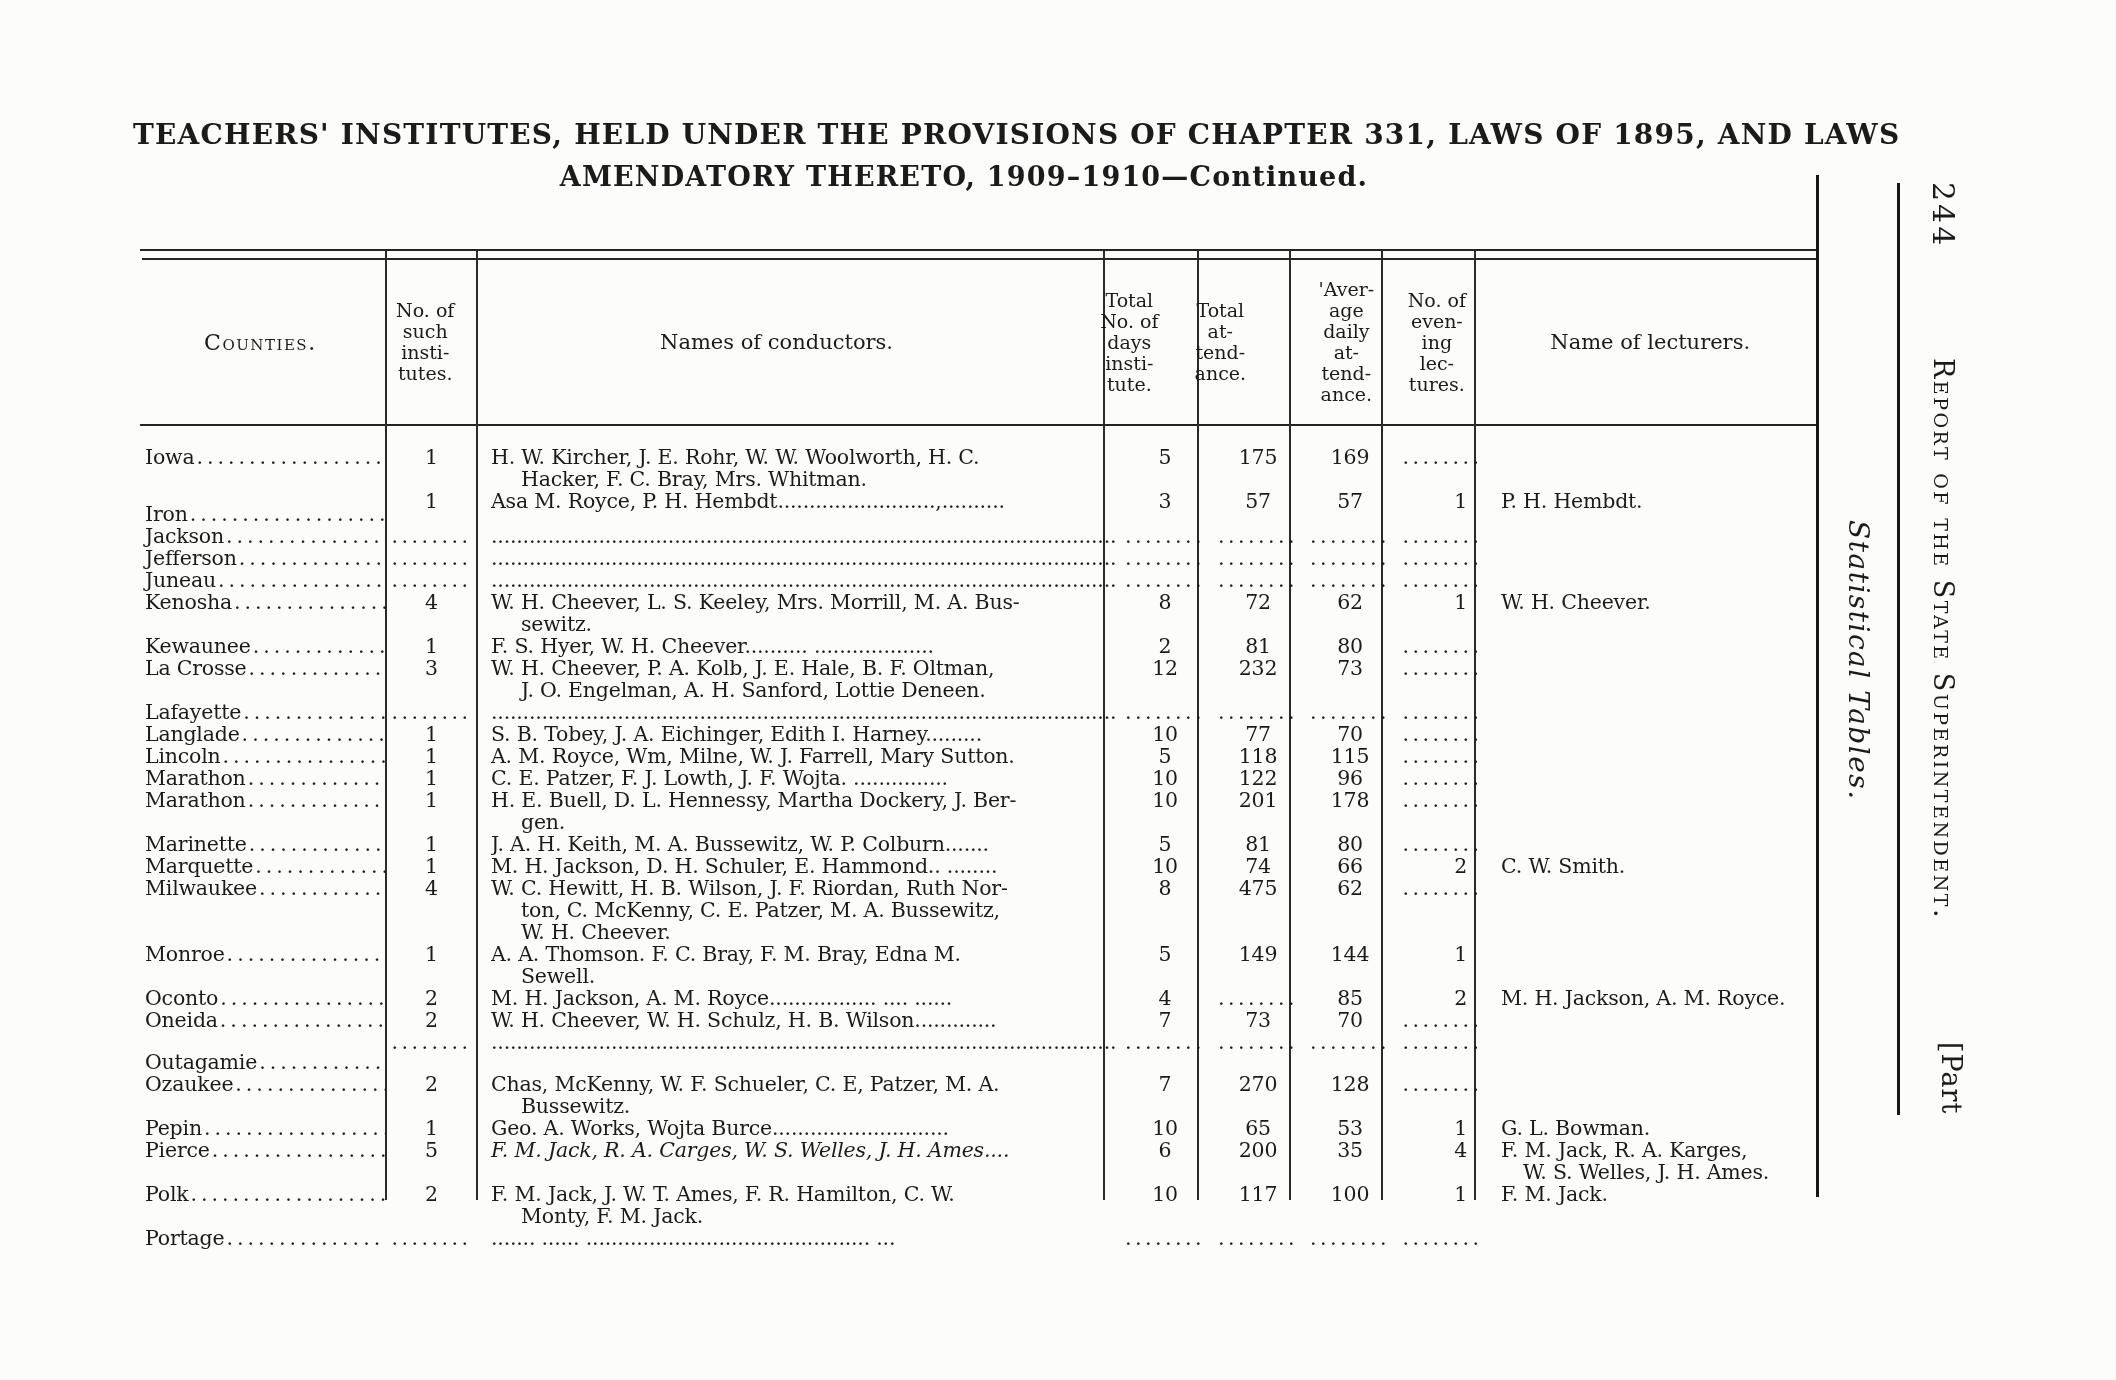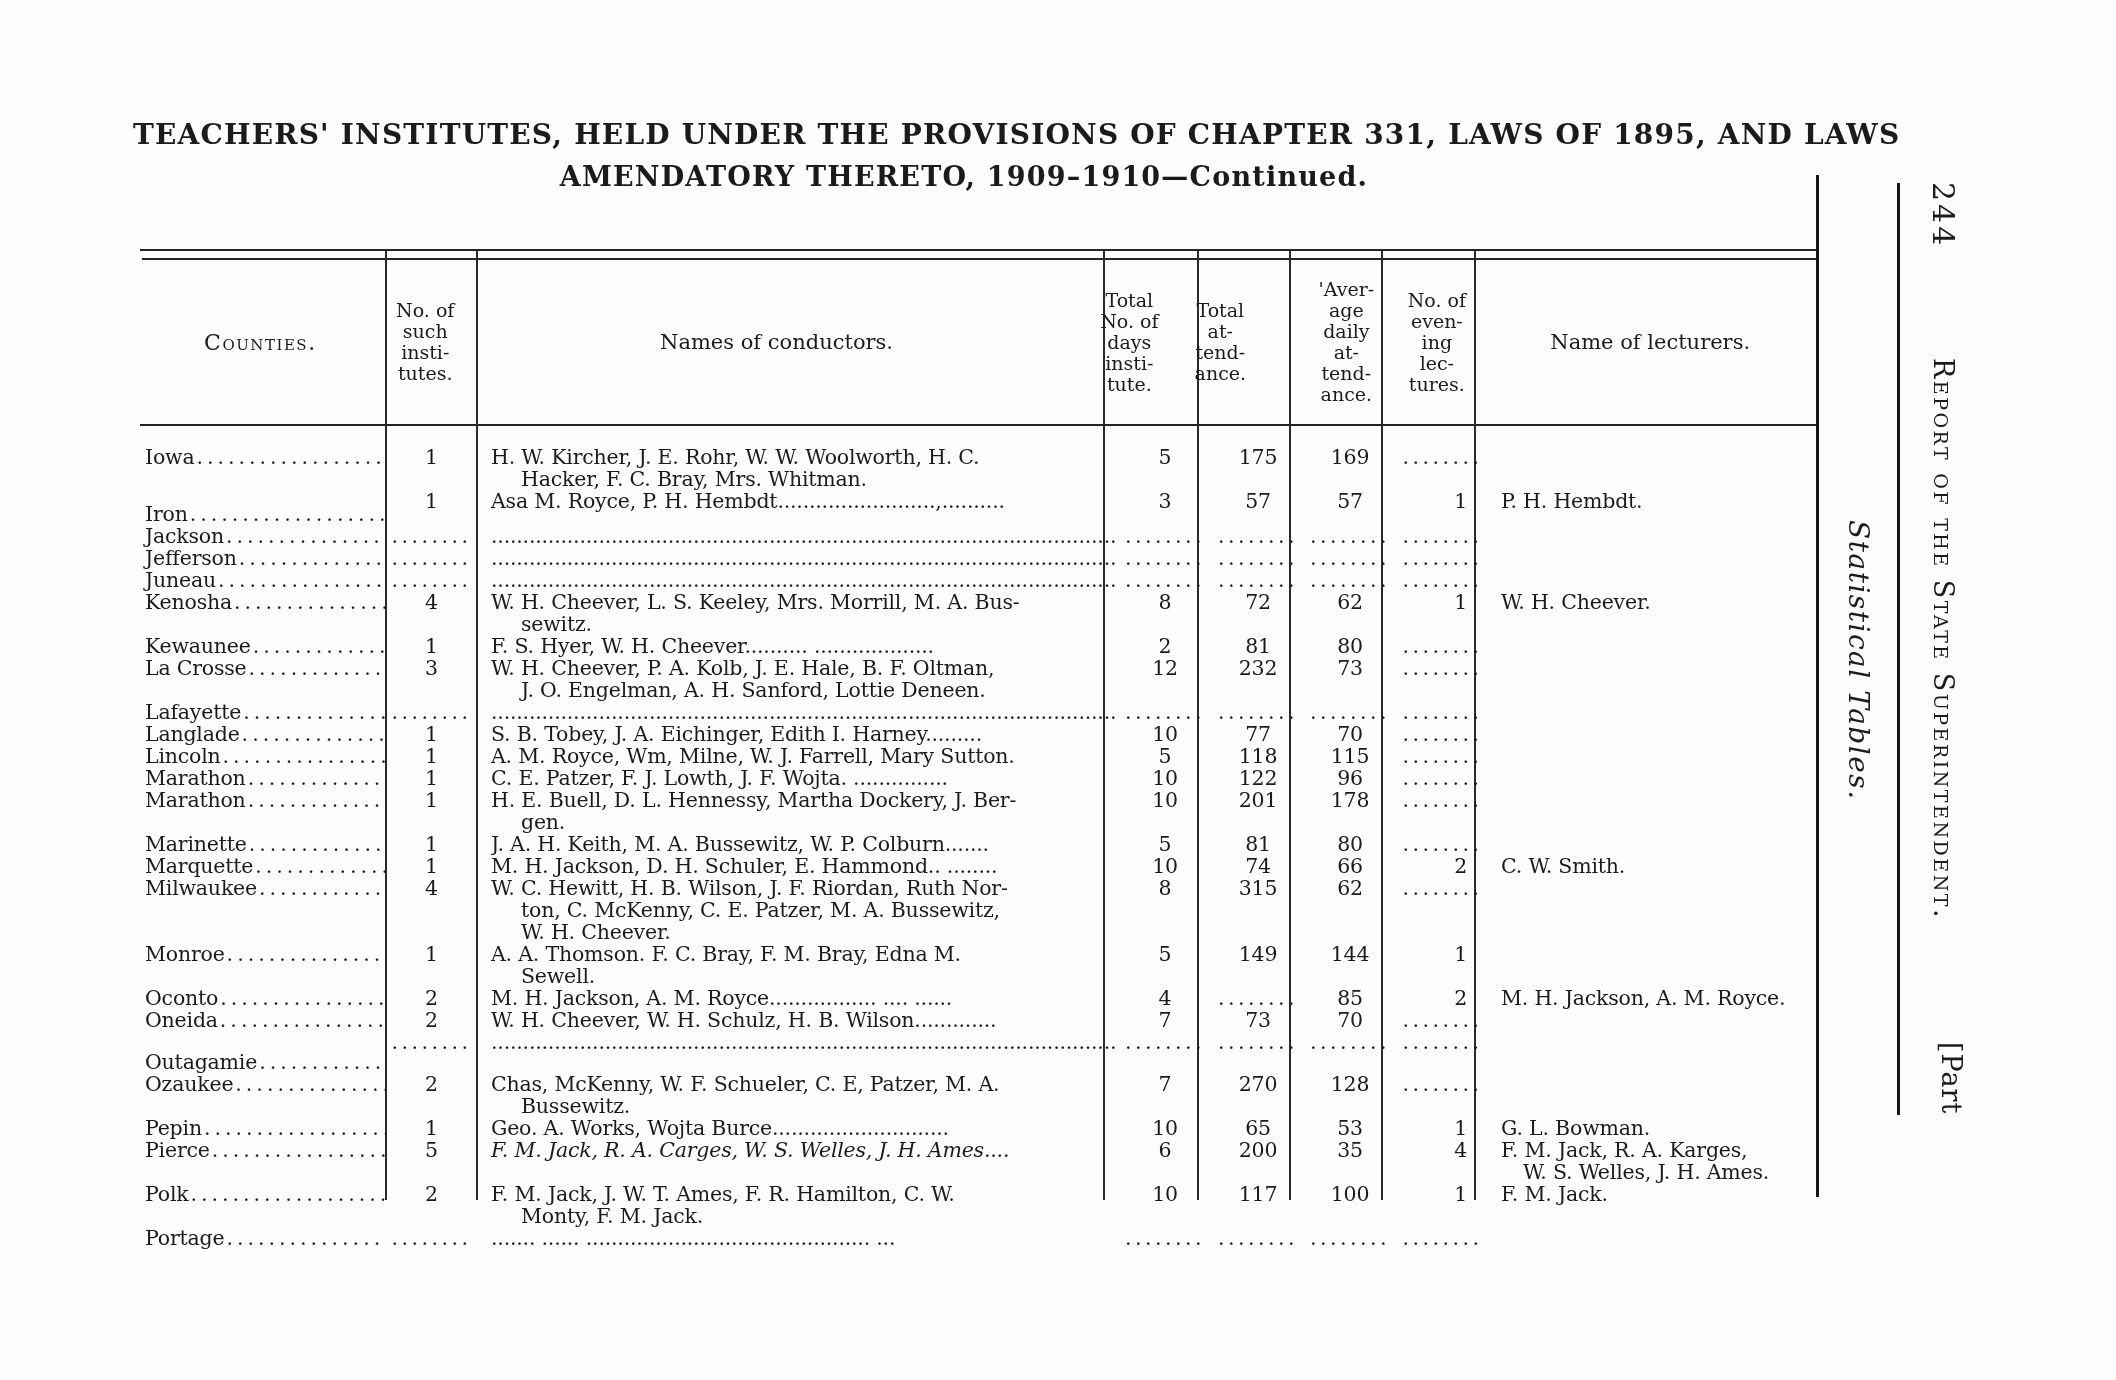--- a/index.html
+++ b/index.html
@@ -527,21 +527,21 @@
         </div>
         <div class="cell c-cond" style="width: 627px;">
           <div class="ln">W. C. Hewitt, H. B. Wilson, J. F. Riordan, Ruth Nor-</div>
           <div class="ln cont">ton, C. McKenny, C. E. Patzer, M. A. Bussewitz,</div>
           <div class="ln cont">W. H. Cheever.</div>
         </div>
         <div class="cell c-center" style="width: 94px;">
           <div class="ln">8</div>
         </div>
         <div class="cell c-center" style="width: 92px;">
-          <div class="ln">315</div>
+          <div class="ln">475</div>
         </div>
         <div class="cell c-center" style="width: 92px;">
           <div class="ln">62</div>
         </div>
         <div class="cell c-center" style="width: 93px;">
           <div class="ln dcell">........</div>
         </div>
         <div class="cell c-lect" style="width: 343px;"></div>
       </div>
       <div class="row">

